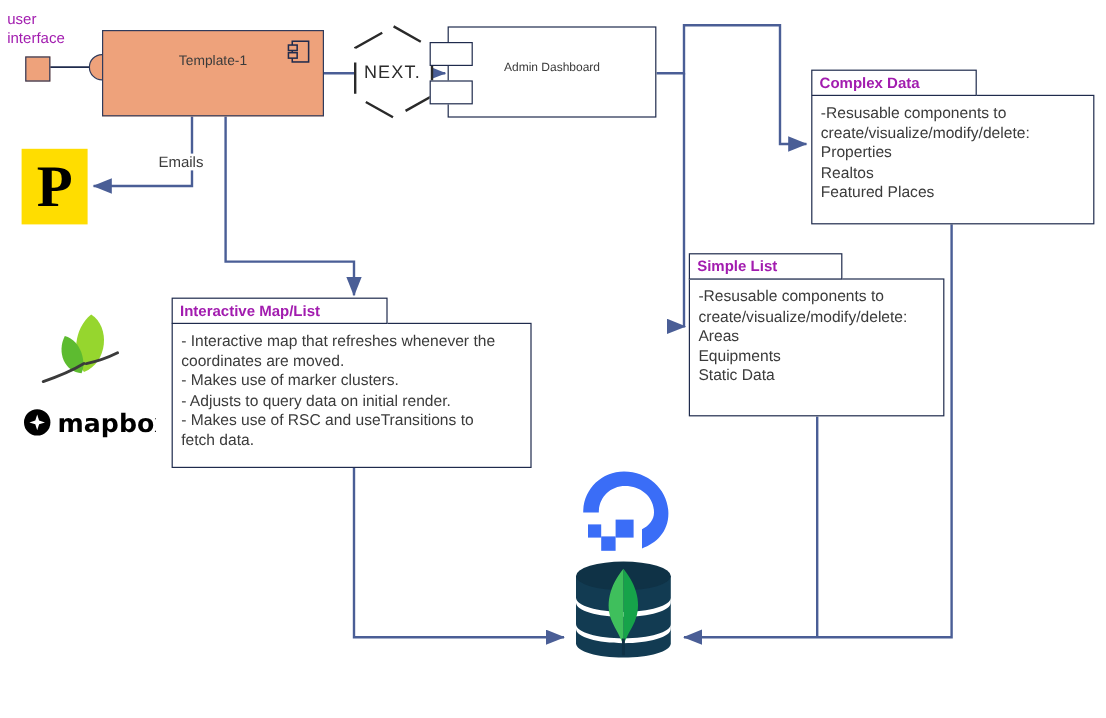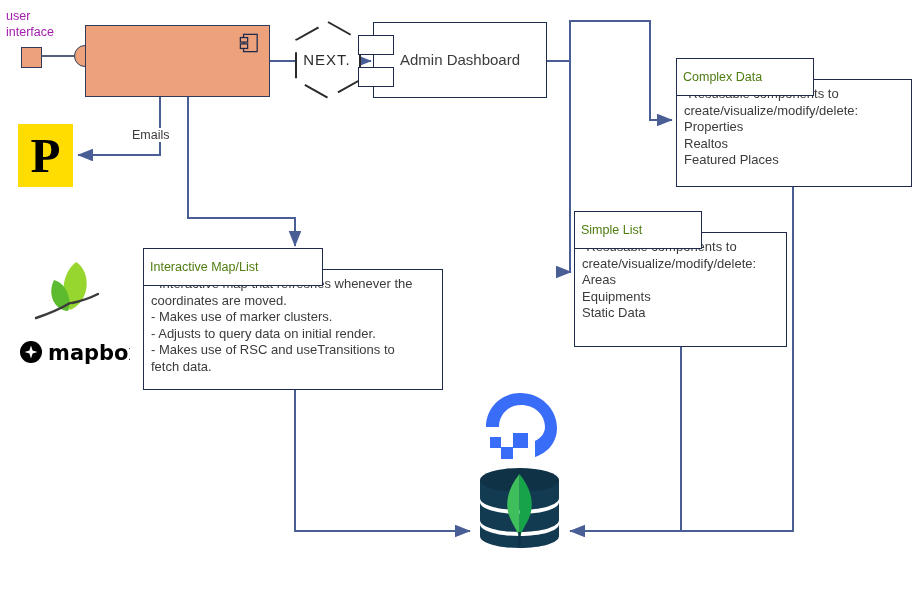--- a/index.html
+++ b/index.html
@@ -18,31 +18,31 @@
   .iface-square{left:21px;top:47px;width:21px;height:21px;background:#EEA27B;
       border:1.5px solid #2f3b5c;box-sizing:border-box;}
   .iface-circle{left:74px;top:45px;width:22px;height:22px;border-radius:50%;
       background:#EEA27B;border:1.5px solid #2f3b5c;box-sizing:border-box;}
   .ui-label{left:6px;top:8px;font-size:12.5px;line-height:16px;color:#a21caf;}
 
   
   .plain-box{border:1.5px solid #1f2b4d;background:#ffffff;box-sizing:border-box;}
   .admin-box{left:373px;top:22px;width:174px;height:76px;}
   .admin-text{position:absolute;left:0;right:0;top:28px;text-align:center;
-      font-size:15px;color:#3b3b3b;}
+      font-size:10px;color:#3b3b3b;}
   .port{position:absolute;left:-16px;width:36px;height:20px;background:#ffffff;
       border:1.5px solid #1f2b4d;box-sizing:border-box;}
   .port.p1{top:12px;}
   .port.p2{top:44px;}
 
   
   .titled{position:absolute;}
-  .titled .tab{position:absolute;left:0;top:0;height:38px;background:#ffffff;
+  .titled .tab{position:absolute;left:0;top:0;height:22px;background:#ffffff;
       border:1.5px solid #1f2b4d;box-sizing:border-box;display:flex;align-items:center;
-      padding:0 6px;font-size:12.5px;color:#4d7c0f;white-space:nowrap;z-index:2;}
+      padding:0 6px;font-size:12.5px;color:#a21caf;white-space:nowrap;z-index:2;font-weight:bold;}
   .titled .body{position:absolute;left:0;background:#ffffff;border:1.5px solid #1f2b4d;
       box-sizing:border-box;z-index:1;}
   .titled .body .txt{position:absolute;left:7px;top:6px;right:5px;font-size:13px;
       line-height:16.5px;color:#3b3b3b;white-space:pre-line;}
 
   #complexData{left:676px;top:58px;}
   #complexData .tab{width:138px;}
   #complexData .body{top:21px;width:236px;height:108px;}
 
   #simpleData{left:574px;top:211px;}
@@ -109,20 +109,21 @@
   <div class="abs ui-label" style="white-space:pre-line;">user
 interface</div>
 
   <svg class="abs" style="left:40px;top:50px;width:40px;height:12px;">
     <line x1="0" y1="6" x2="40" y2="6" stroke="#1F2B4D" stroke-width="1.5"></line>
   </svg>
   <div class="abs iface-square"></div>
   <div class="abs iface-circle"></div>
 
   <div class="abs component-box">
+    <div class="component-label">Template-1</div>
     <svg class="component-icon" viewBox="0 0 22 22">
       <rect x="5" y="1.5" width="15" height="19" fill="none" stroke="#1F2B4D" stroke-width="1.4"></rect>
       <rect x="1.5" y="5" width="8" height="5" fill="#EEA27B" stroke="#1F2B4D" stroke-width="1.4"></rect>
       <rect x="1.5" y="12" width="8" height="5" fill="#EEA27B" stroke="#1F2B4D" stroke-width="1.4"></rect>
     </svg>
   </div>
 
   <svg class="abs nextjs" viewBox="0 0 78 82">
     <path d="M39,3 L71,21 L71,61 L39,79 L7,61 L7,21 Z" fill="#ffffff" stroke="#2a2a2a" stroke-width="2" stroke-dasharray="26 12"></path>
     <text x="38" y="46" text-anchor="middle" font-family="Liberation Sans, sans-serif" font-size="15" fill="#2b2b2b" letter-spacing="1">NEXT.</text>

